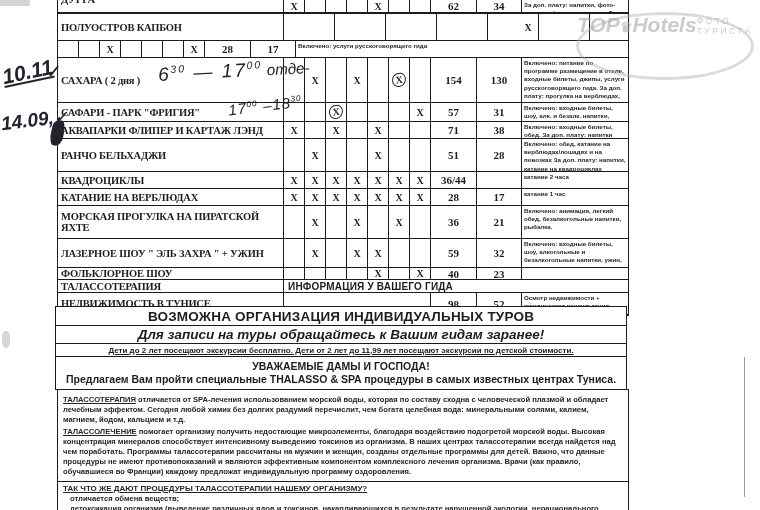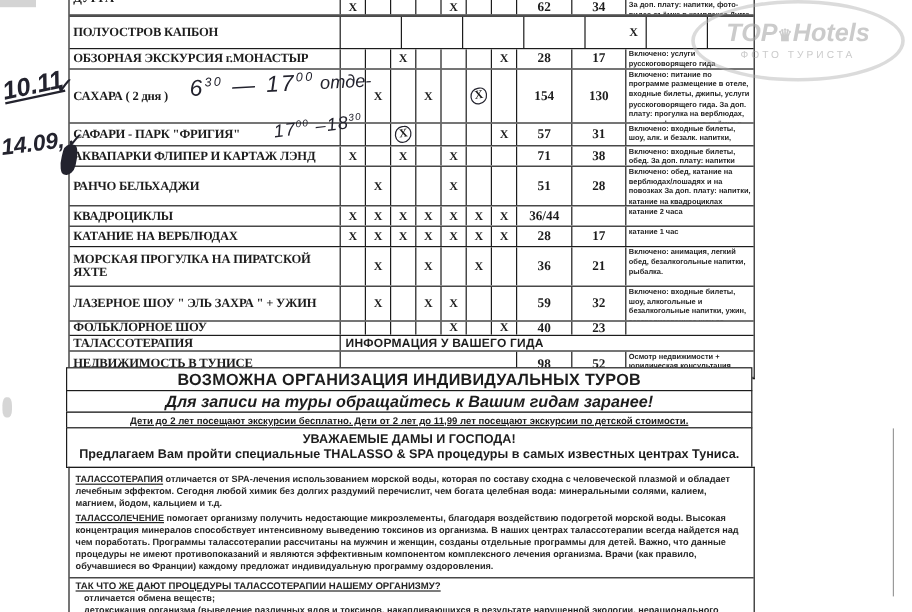--- a/index.html
+++ b/index.html
@@ -73,23 +73,23 @@
     color:#262626;
   }
   .spabox p{margin-bottom:1px;text-align:left;}
   .spabox .lead{text-decoration:underline;}
   .spa-div{border-top:1.3px solid var(--line);margin:3px -5px 2px -5px;}
   .spa-q{font-size:8px;font-weight:bold;}
   .spa-q u{text-decoration:underline;}
   .bullet{padding-left:7px;font-size:7.6px;font-weight:bold;}
   
   .wm{
-    position:absolute;left:576px;top:0;width:178px;height:68px;
+    position:absolute;left:576px;top:12px;width:178px;height:68px;
     border:3px solid rgba(175,175,175,.45);border-radius:50%;
-    display:flex;flex-direction:column;align-items:center;justify-content:center;
+    display:flex;flex-direction:row;align-items:flex-start;justify-content:center;
     color:rgba(160,160,160,.55);pointer-events:none;
   }
   .wm .brand{font-size:21px;font-weight:bold;font-style:italic;letter-spacing:0;line-height:20px;white-space:nowrap;}
   .wm .brand .crown{font-size:14px;font-style:normal;}
   .wm .sub{font-size:8.5px;letter-spacing:2.5px;margin-top:1px;}
   
   .hand{position:absolute;color:var(--ink);font-style:italic;white-space:nowrap;}
   #hw-date1{left:2px;top:60px;font-size:21px;font-weight:bold;transform:rotate(-12deg);
     text-decoration:underline;}
   #hw-check1{left:46px;top:62px;font-size:16px;font-weight:bold;transform:rotate(-6deg);text-decoration:none;}
@@ -148,23 +148,20 @@
         <div class="c day">
           <span>X</span>
         </div>
         <div class="c day"></div>
         <div class="c day"></div>
         <div class="c price">63</div>
         <div class="c price child">34</div>
         <div class="c note">Включено: входные билеты, обед, услуги русскоговорящего гида. За доп. плату: напитки</div>
       </div>
       <div class="t-row" style="height: 17px;">
-        <div class="c name">
-          <span>ОБЗОРНАЯ ЭКСКУРСИЯ г.МОНАСТЫР</span>
-        </div>
         <div class="c day"></div>
         <div class="c day"></div>
         <div class="c day">
           <span>X</span>
         </div>
         <div class="c day"></div>
         <div class="c day"></div>
         <div class="c day"></div>
         <div class="c day">
           <span>X</span>

